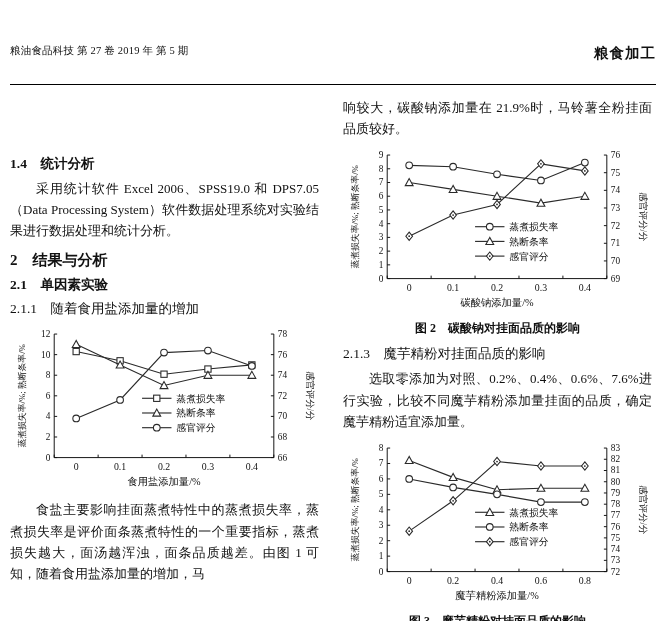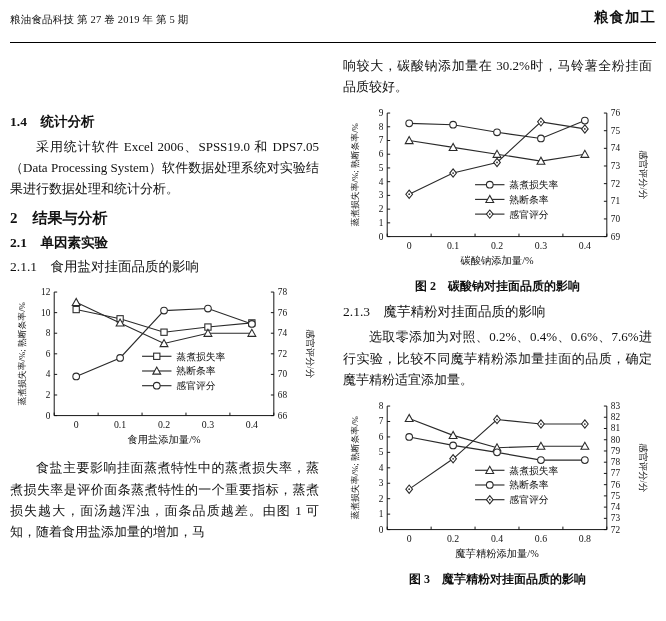--- a/index.html
+++ b/index.html
@@ -1,19 +1,19 @@
 <!DOCTYPE html>
 <html><head>
 <meta charset="utf-8">
 <style>
   html,body{margin:0;padding:0;background:#ffffff;}
   .page{width:666px;height:621px;box-sizing:border-box;padding:6px 10px 0;
         font-family:"Liberation Serif","DejaVu Serif",serif;color:#111;overflow:hidden;}
-  .header{display:flex;justify-content:space-between;align-items:flex-end;
-          border-bottom:1.5px solid #000;padding:2px 0 15px;}
+  .header{display:flex;justify-content:space-between;align-items:flex-start;
+          border-bottom:1.5px solid #000;padding:2px 0 21px;margin-top:36px;}
   .header-left{font-size:10.5px;letter-spacing:.2px;}
   .header-right{font-size:14.5px;font-weight:bold;letter-spacing:1px;}
   .columns{display:flex;gap:24px;margin-top:12px;align-items:center;}
   .col{width:309px;}
   p.body{font-size:13px;line-height:1.63;text-align:justify;margin:0 0 2px;text-indent:2em;}
   p.cont{text-indent:0;}
   .h2{font-size:15px;font-weight:bold;margin:10px 0 6px;}
   .h3{font-size:13.5px;font-weight:bold;margin:6px 0 5px;}
   .h4{font-size:13.5px;font-weight:normal;margin:6px 0 5px;}
   .figure{margin:8px 0 2px;}
@@ -30,21 +30,21 @@
     <span class="header-right">粮食加工</span>
   </div>
 
   <div class="columns">
 
     <div class="col">
       <div class="h3">1.4　统计分析</div>
       <p class="body">采用统计软件 Excel 2006、SPSS19.0 和 DPS7.05（Data Processing System）软件数据处理系统对实验结果进行数据处理和统计分析。</p>
       <div class="h2">2　结果与分析</div>
       <div class="h3">2.1　单因素实验</div>
-      <div class="h4">2.1.1　食用盐对挂面品质的影响</div>
+      <div class="h4">2.1.1　随着食用盐添加量的增加</div>
       <div class="figure">
           <svg viewBox="0 0 306 174" width="300" height="171">
             <line stroke="#111" stroke-width="1" x1="40" y1="8" x2="40" y2="134"></line>
             <line stroke="#111" stroke-width="1" x1="40" y1="134" x2="264" y2="134"></line>
             <line stroke="#111" stroke-width="1" x1="264" y1="8" x2="264" y2="134"></line>
             <line stroke="#111" stroke-width="1" x1="40" y1="134" x2="43" y2="134"></line>
             <text x="36" y="137" font-size="9.5" text-anchor="end" fill="#111" font-family="&quot;Liberation Serif&quot;,&quot;DejaVu Serif&quot;,serif">0</text>
             <line stroke="#111" stroke-width="1" x1="40" y1="113" x2="43" y2="113"></line>
             <text x="36" y="116" font-size="9.5" text-anchor="end" fill="#111" font-family="&quot;Liberation Serif&quot;,&quot;DejaVu Serif&quot;,serif">2</text>
             <line stroke="#111" stroke-width="1" x1="40" y1="92" x2="43" y2="92"></line>
@@ -111,21 +111,21 @@
             <text x="164.60000000000002" y="92.02" font-size="10" text-anchor="start" fill="#111" font-family="&quot;Liberation Serif&quot;,&quot;DejaVu Serif&quot;,serif">熟断条率</text>
             <line x1="129.60000000000002" y1="103.52" x2="159.60000000000002" y2="103.52" stroke="#2a2a2a" stroke-width="1.15"></line>
             <circle fill="#fff" stroke="#2a2a2a" stroke-width="1.1" cx="144.60000000000002" cy="103.52" r="3.4"></circle>
             <text x="164.60000000000002" y="107.02" font-size="10" text-anchor="start" fill="#111" font-family="&quot;Liberation Serif&quot;,&quot;DejaVu Serif&quot;,serif">感官评分</text>
           </svg>
         </div>
       <p class="body">食盐主要影响挂面蒸煮特性中的蒸煮损失率，蒸煮损失率是评价面条蒸煮特性的一个重要指标，蒸煮损失越大，面汤越浑浊，面条品质越差。由图 1 可知，随着食用盐添加量的增加，马</p>
     </div>
 
     <div class="col">
-      <p class="body cont">响较大，碳酸钠添加量在 30.2%时，马铃薯全粉挂面品质较好。</p>
+      <p class="body cont">响较大，碳酸钠添加量在 21.9%时，马铃薯全粉挂面品质较好。</p>
       <div class="figure">
           <svg viewBox="0 0 306 174" width="300" height="171">
             <line stroke="#111" stroke-width="1" x1="40" y1="8" x2="40" y2="134"></line>
             <line stroke="#111" stroke-width="1" x1="40" y1="134" x2="264" y2="134"></line>
             <line stroke="#111" stroke-width="1" x1="264" y1="8" x2="264" y2="134"></line>
             <line stroke="#111" stroke-width="1" x1="40" y1="134" x2="43" y2="134"></line>
             <text x="36" y="137" font-size="9.5" text-anchor="end" fill="#111" font-family="&quot;Liberation Serif&quot;,&quot;DejaVu Serif&quot;,serif">0</text>
             <line stroke="#111" stroke-width="1" x1="40" y1="120" x2="43" y2="120"></line>
             <text x="36" y="123" font-size="9.5" text-anchor="end" fill="#111" font-family="&quot;Liberation Serif&quot;,&quot;DejaVu Serif&quot;,serif">1</text>
             <line stroke="#111" stroke-width="1" x1="40" y1="106" x2="43" y2="106"></line>

